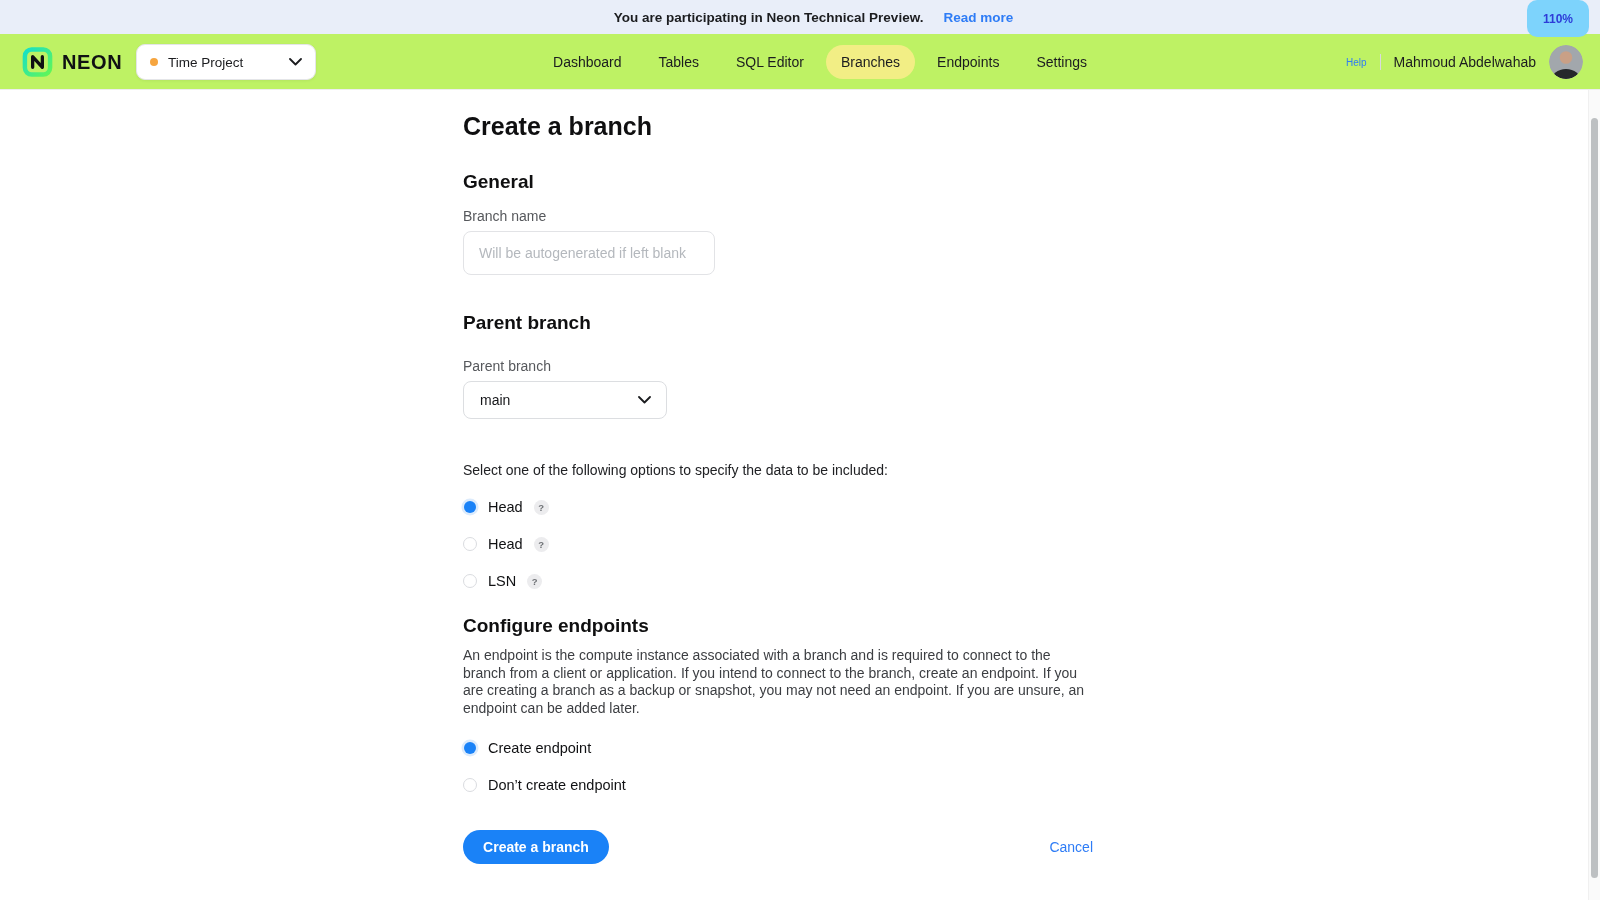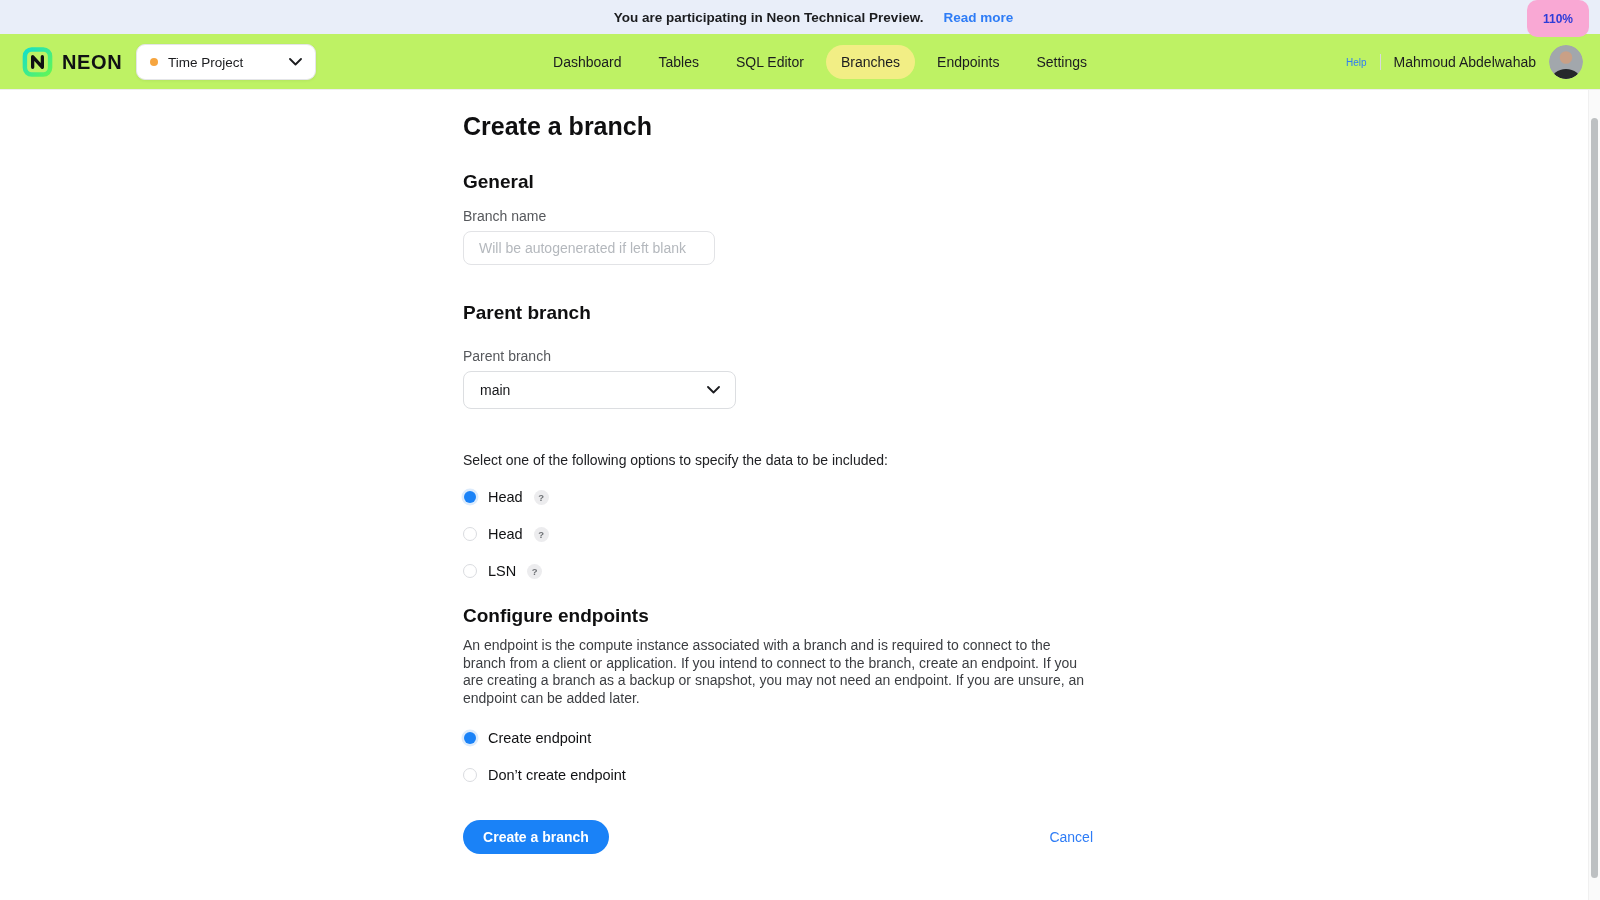--- a/index.html
+++ b/index.html
@@ -20,21 +20,21 @@
     display: flex; align-items: center; justify-content: center; gap: 20px;
     font-size: 13.5px;
     padding-left: 27px;
   }
   .banner-text { font-weight: 600; color: #1b1c1f; }
   .banner-link { color: #2e7cf6; font-weight: 600; cursor: pointer; text-decoration: none; }
 
   
   .zoom-badge {
     position: absolute; top: 0; right: 11px; width: 62px; height: 37px;
-    background: #f9a8d4; border-radius: 10px;
+    background: #7dd3fc; border-radius: 10px;
     display: flex; align-items: center; justify-content: center;
     color: #2d3cd8; font-weight: 700; font-size: 12px;
     z-index: 6;
   }
 
   
   .header {
     position: absolute; top: 34px; left: 0; right: 0; height: 56px;
     background: #bef264; border-bottom: 1px solid #ededee;
     z-index: 2;
@@ -77,32 +77,32 @@
   
   .main { position: absolute; left: 463px; top: 90px; width: 630px; }
   .page-title { margin: 22px 0 0; font-size: 25px; font-weight: 700; color: #0f0f10; }
   .section-heading { margin: 0; font-size: 19px; font-weight: 700; color: #0f0f10; }
   .mt-general { margin-top: 30px; }
   .mt-parent  { margin-top: 37px; }
   .mt-endpoints { margin-top: 26px; }
 
   .field-label { margin-top: 15px; font-size: 14px; color: #56585c; }
   .text-input {
-    margin-top: 7px; width: 252px; height: 34px;
+    margin-top: 7px; width: 252px; height: 44px;
     border: 1px solid #e2e3e6; border-radius: 8px;
     padding: 12px 15px; font-size: 14px; color: #1b1c1f;
     font-family: "Liberation Sans", sans-serif;
     outline: none; display: block; background: #fff;
   }
   .text-input::placeholder { color: #b4b8bd; }
 
   .section-desc { margin: 10px 0 0; font-size: 14px; line-height: 17.5px; color: #3c3e42; }
 
   .select {
-    margin-top: 7px; width: 273px; height: 38px;
+    margin-top: 7px; width: 204px; height: 38px;
     border: 1px solid #dcdee1; border-radius: 8px; background: #fff;
     display: flex; align-items: center; justify-content: space-between;
     padding: 0 15px 0 16px; cursor: pointer;
   }
   .select-value { font-size: 14px; font-weight: 500; color: #16171a; }
 
   .prompt { margin-top: 43px; font-size: 14px; color: #202124; }
 
   .radio-row { margin-top: 21px; display: flex; align-items: center; gap: 11px; cursor: pointer; width: max-content; }
   .radio { width: 14px; height: 14px; border-radius: 50%; flex: none; }

